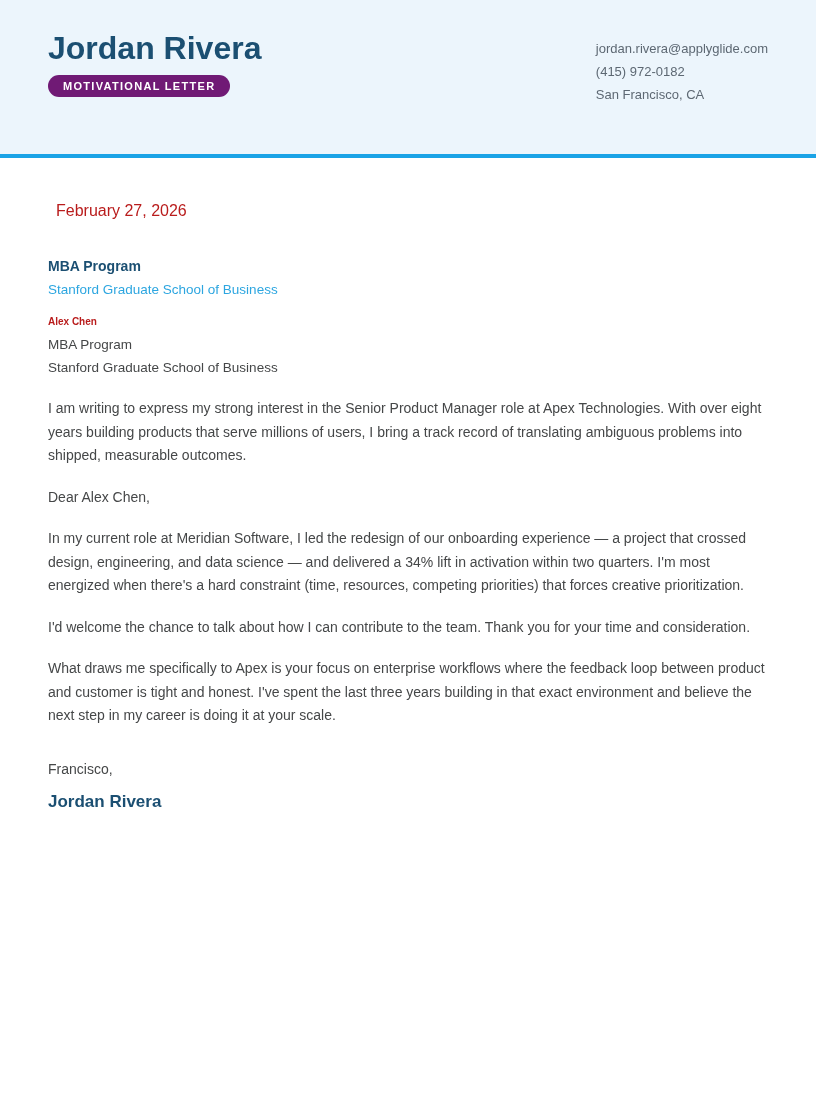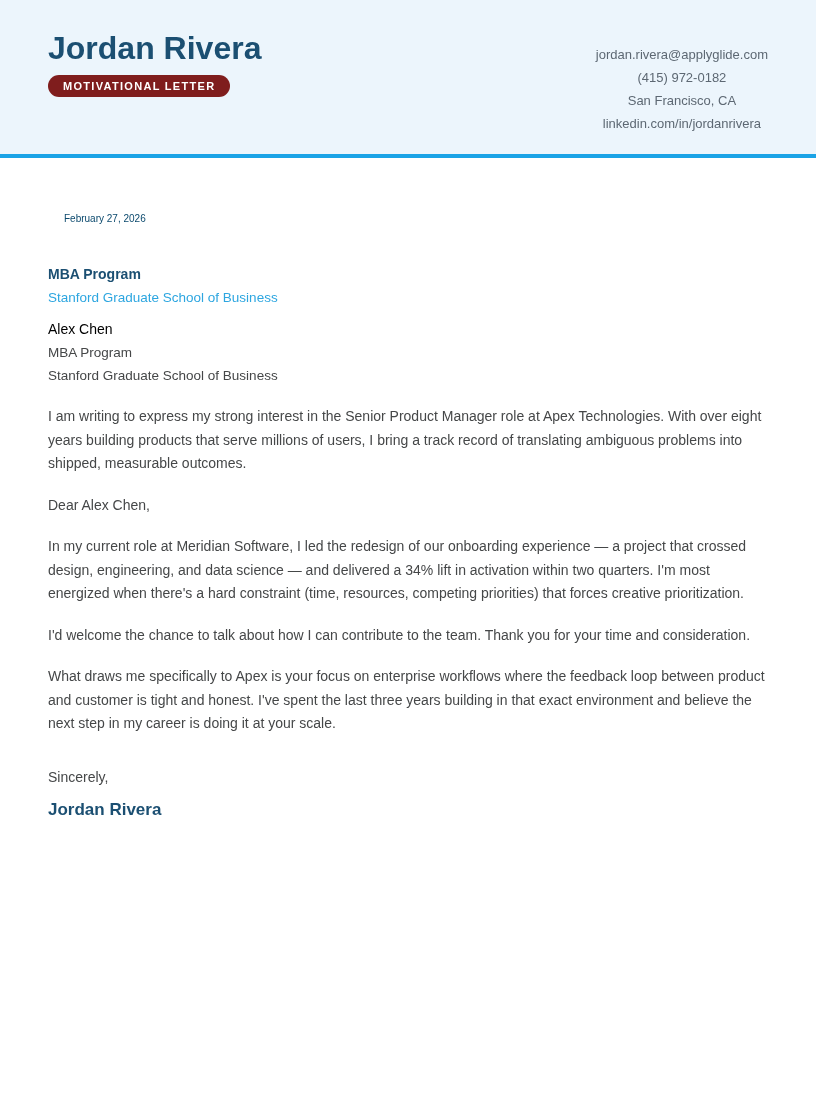--- a/index.html
+++ b/index.html
@@ -35,45 +35,45 @@
     margin: 0;
     font-size: 32px;
     line-height: 1.15;
     font-weight: 700;
     color: #1b4f72;
   }
   .badge {
     display: inline-block;
     margin-top: 8px;
     padding: 5px 15px 5px 15px;
-    background: #7f1d1d;
+    background: #701a75;
     color: #ffffff;
     font-size: 11px;
     font-weight: 700;
     letter-spacing: 1.3px;
     border-radius: 999px;
     line-height: 12px;
   }
   .header-contact {
-    margin-top: 13px;
-    text-align: center;
+    margin-top: 7px;
+    text-align: left;
     font-size: 13px;
     line-height: 23px;
     color: #5d6873;
   }
 
   
   .letter-main {
     padding: 37px 48px 0 48px;
   }
   .date {
-    margin: 16px;
-    font-size: 10px;
+    margin: 8px;
+    font-size: 16px;
     line-height: 16px;
-    color: #0c4a6e;
+    color: #b91c1c;
   }
   .program-block {
     margin-top: 36px;
     line-height: 23px;
   }
   .program-title {
     font-size: 14px;
     font-weight: 700;
     color: #1b4f72;
   }
@@ -82,23 +82,23 @@
     color: #2da6e0;
     cursor: pointer;
   }
   .recipient-block {
     margin-top: 9px;
     line-height: 23px;
     font-size: 13.5px;
     color: #454748;
   }
   .recipient-name {
-    font-size: 14px;
-    font-weight: 400;
-    color: #000000;
+    font-size: 10px;
+    font-weight: 700;
+    color: #b91c1c;
   }
   .salutation {
     margin: 25px 0 0 0;
   }
   .letter-main p.body-text {
     margin: 18px 0 0 0;
     font-size: 14px;
     line-height: 23.5px;
     color: #454748;
   }
@@ -120,21 +120,20 @@
 
   <header class="letter-header">
     <div class="header-left">
       <h1>Jordan Rivera</h1>
       <span class="badge">MOTIVATIONAL LETTER</span>
     </div>
     <div class="header-contact">
       <div>jordan.rivera@applyglide.com</div>
       <div>(415) 972-0182</div>
       <div>San Francisco, CA</div>
-      <div>linkedin.com/in/jordanrivera</div>
     </div>
   </header>
 
   <main class="letter-main">
 
     <p class="date">February 27, 2026</p>
 
     <div class="program-block">
       <div class="program-title">MBA Program</div>
       <div class="program-school">Stanford Graduate School of Business</div>
@@ -146,19 +145,19 @@
       <div>Stanford Graduate School of Business</div>
     </div>
 
     <p class="body-text">I am writing to express my strong interest in the Senior Product Manager role at Apex Technologies. With over eight years building products that serve millions of users, I bring a track record of translating ambiguous problems into shipped, measurable outcomes.</p>
 
     <p class="body-text salutation">Dear Alex Chen,</p>
     <p class="body-text">In my current role at Meridian Software, I led the redesign of our onboarding experience — a project that crossed design, engineering, and data science — and delivered a 34% lift in activation within two quarters. I'm most energized when there's a hard constraint (time, resources, competing priorities) that forces creative prioritization.</p>
     <p class="body-text">I'd welcome the chance to talk about how I can contribute to the team. Thank you for your time and consideration.</p>
     <p class="body-text">What draws me specifically to Apex is your focus on enterprise workflows where the feedback loop between product and customer is tight and honest. I've spent the last three years building in that exact environment and believe the next step in my career is doing it at your scale.</p>
 
-    <p class="body-text closing">Sincerely,</p>
+    <p class="body-text closing">Francisco,</p>
 
     <div class="signature">Jordan Rivera</div>
 
   </main>
 
 </div>
 
 </body></html>

